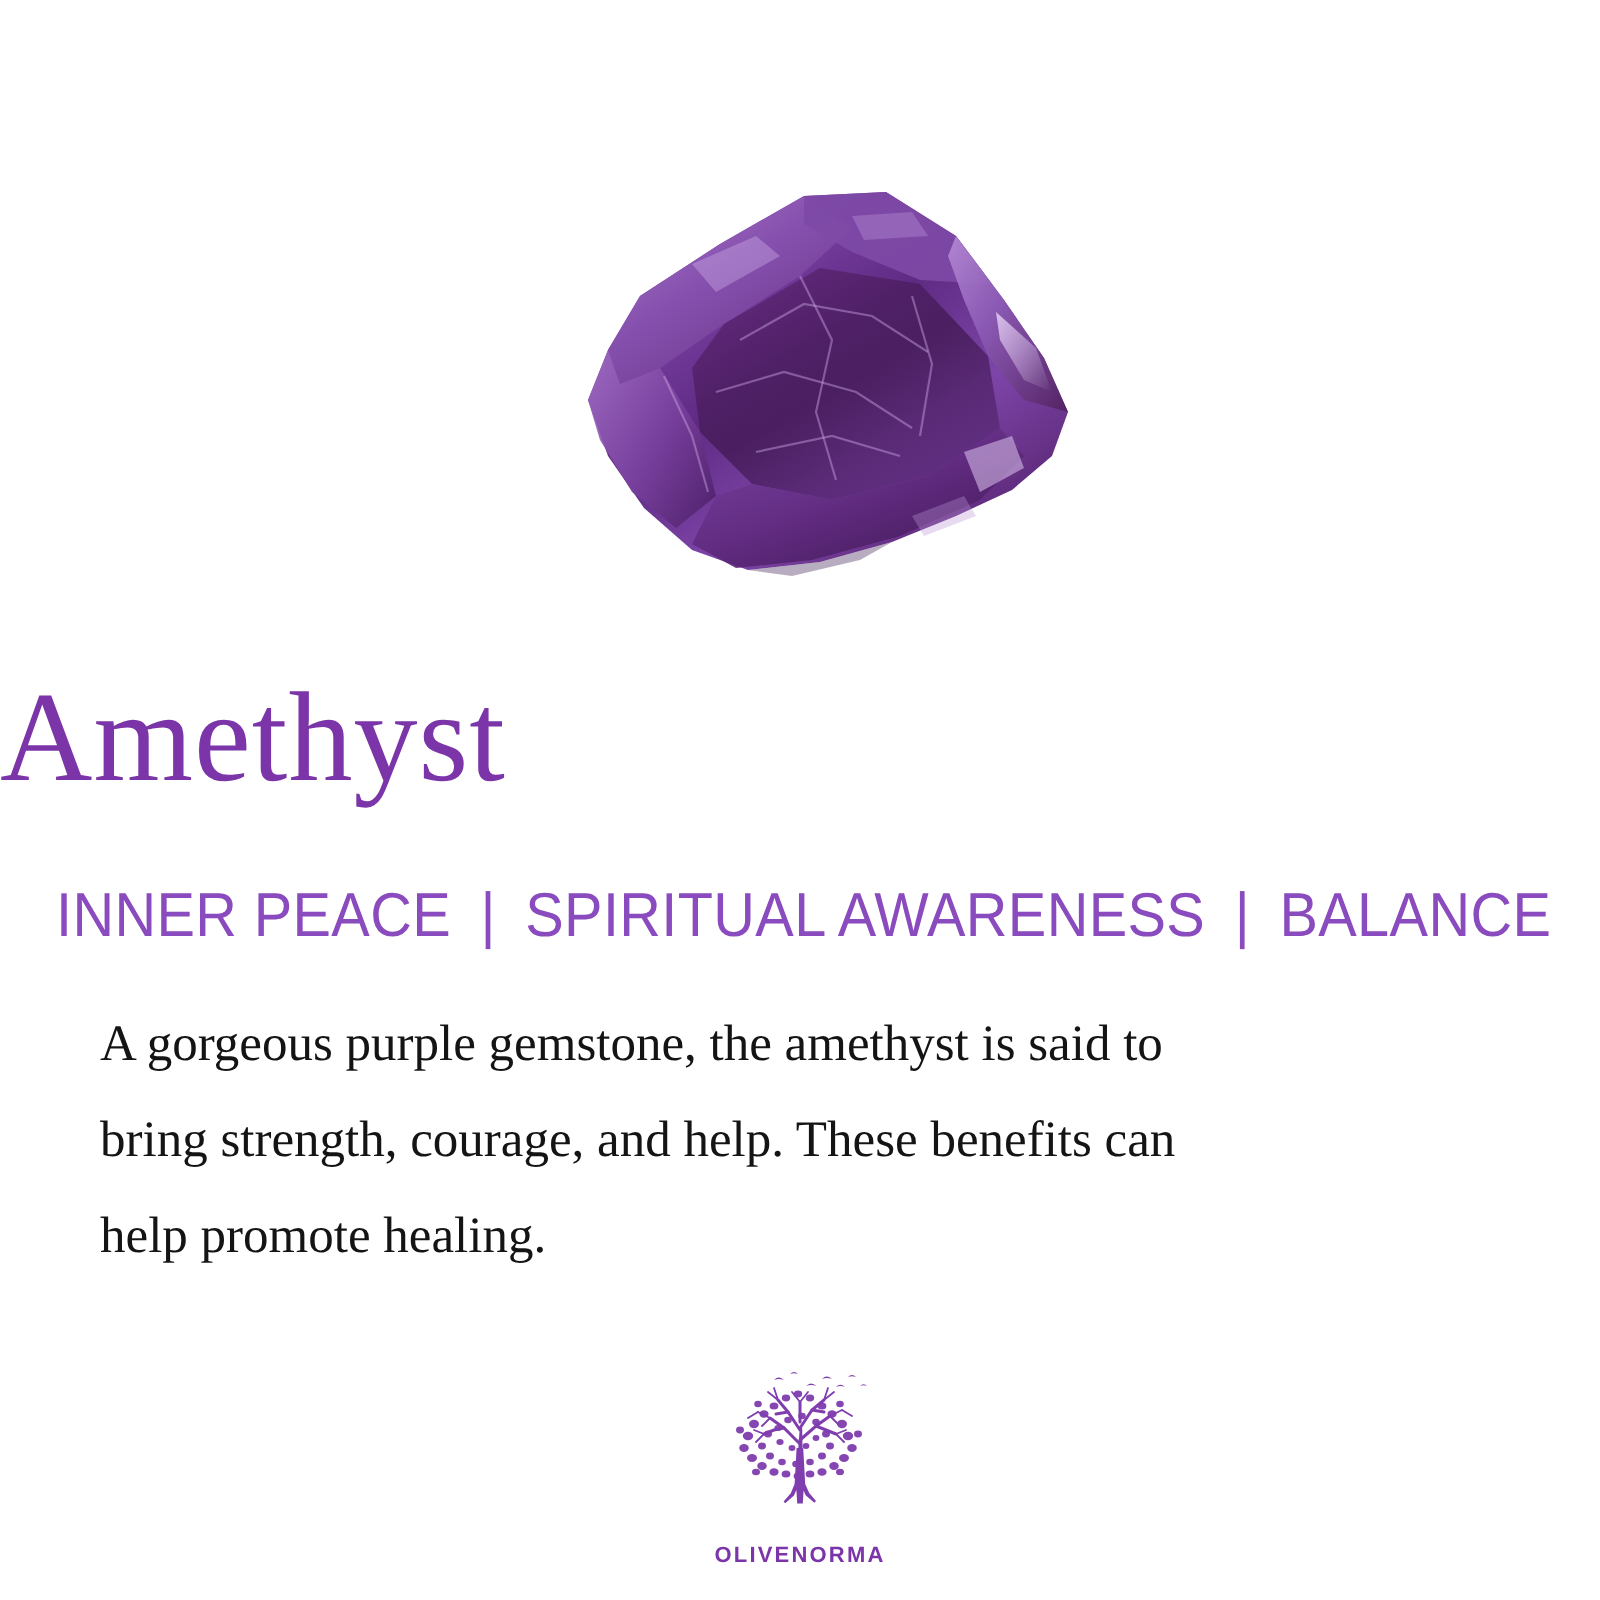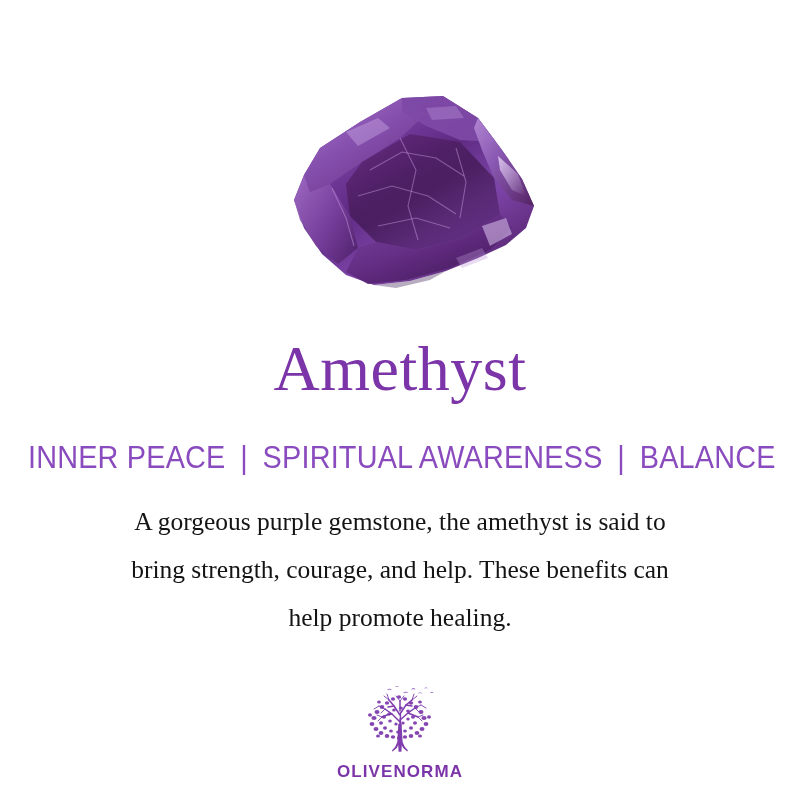--- a/index.html
+++ b/index.html
@@ -34,21 +34,20 @@
     justify-content: center;
   }
   #gem-svg { display: block; }
 
   
   #title {
     position: absolute;
     left: 0;
     top: 334px;
     width: 800px;
-    text-align: center;
     font-family: "Liberation Serif", serif;
     font-size: 64px;
     line-height: 70px;
     font-weight: 400;
     color: #7b35a8;
     letter-spacing: 0.5px;
   }
 
   
   #subtitle {
@@ -72,43 +71,42 @@
     padding: 0 7px;
     font-weight: 300;
   }
 
   
   #body-copy {
     position: absolute;
     left: 50px;
     top: 498px;
     width: 700px;
-    text-align: center;
     font-family: "Liberation Serif", serif;
     font-size: 25.5px;
     line-height: 48px;
     color: #141414;
   }
   #body-copy .line { display: block; white-space: nowrap; }
 
   
   #logo {
     position: absolute;
     left: 0;
     top: 684px;
     width: 800px;
     display: flex;
     flex-direction: column;
     align-items: center;
   }
   #logo-mark { display: block; }
   #brand-name {
-    margin-top: 4px;
+    margin-top: 14px;
     font-family: "Liberation Sans", sans-serif;
-    font-size: 17px;
+    font-size: 11px;
     font-weight: 700;
     letter-spacing: 1.1px;
     color: #7b35a8;
   }
 </style>
 </head>
 <body>
 
 <div id="card">
 

